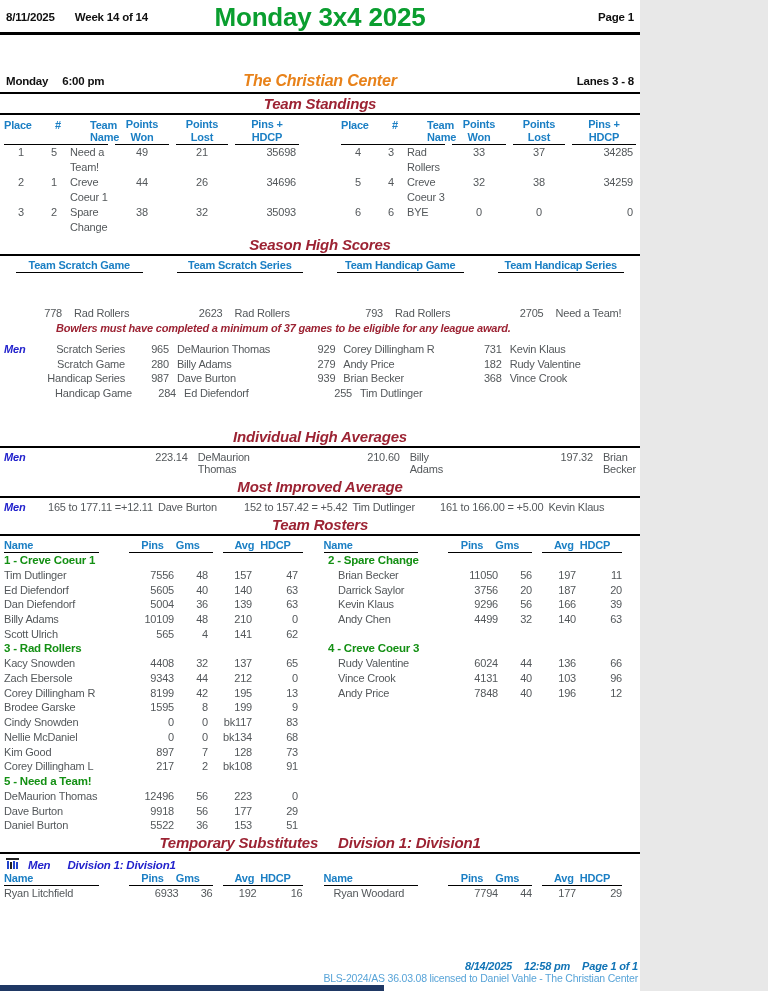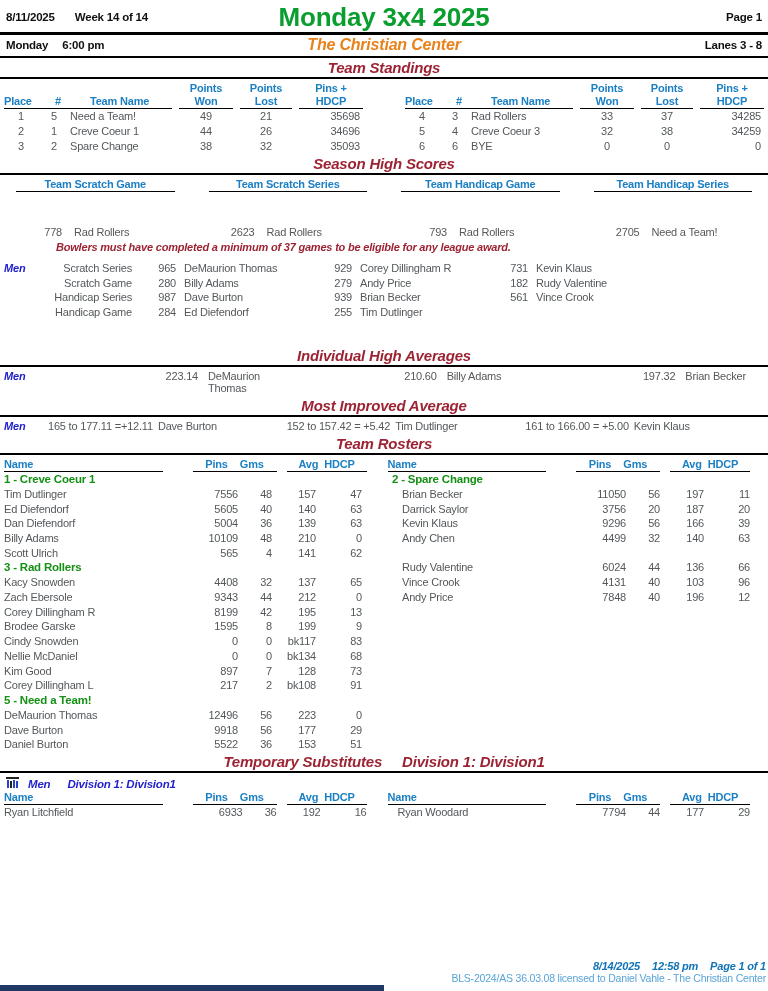--- a/index.html
+++ b/index.html
@@ -1,32 +1,32 @@
 <!DOCTYPE html>
 <html style="--title-green: #0a9e2f; --center-orange: #e8821a; --section-maroon: #9c2333; --header-blue: #1b7fc4; --men-blue: #2222cc; --team-green: #149014; --body-gray: #54585b; --footer-blue: #1073b5; --footer-light-blue: #58a4d8; --bottom-bar-navy: #1f3864;"><head>
 <meta charset="utf-8">
 <style>
   * { margin:0; padding:0; box-sizing:border-box; }
   html,body { background:#e8e8e8; }
   body { width:768px; font-family:"Liberation Sans", sans-serif; }
   .sheet {
-    width:768px; height:991px; background:#fff; overflow:hidden;
+    width:640px; height:991px; background:#fff; overflow:hidden;
     display:flex; flex-direction:column; letter-spacing:-0.2px;
   }
   
   .hdr1 {
     display:grid; grid-template-columns:1fr auto 1fr; align-items:center;
     padding:2px 6px 0; border-bottom:3px solid #000;
   }
   .hdr1 .left { display:flex; gap:20px; font-weight:bold; font-size:11.5px; color:#101010; }
   .hdr1 .big-title { font-weight:bold; font-size:26px; line-height:30px; color:var(--title-green); }
   .hdr1 .right { text-align:right; font-weight:bold; font-size:11.5px; color:#101010; }
   .hdr2 {
     display:grid; grid-template-columns:1fr auto 1fr; align-items:center;
-    padding:1px 6px 2px; border-bottom:2px solid #000;
+    padding:1px 6px 2px; border-bottom:2px solid #000;margin-top:36px;
   }
   .hdr2 .left { display:flex; gap:14px; font-weight:bold; font-size:11.5px; color:#101010; }
   .hdr2 .center { font-weight:bold; font-style:italic; font-size:16px; color:var(--center-orange); }
   .hdr2 .right { text-align:right; font-weight:bold; font-size:11.5px; color:#101010; }
   
   .sec-title {
     text-align:center; font-weight:bold; font-style:italic; font-size:15px; line-height:17px;
     color:var(--section-maroon); border-bottom:2px solid #000; padding:1px 0;
   }
   .sec-inner { display:inline-flex; gap:20px; }
@@ -279,21 +279,21 @@
         <span class="men-cat">Handicap Series</span>
         <span class="men-entry">
           <span class="val">987</span>
           <span class="nm">Dave Burton</span>
         </span>
         <span class="men-entry">
           <span class="val">939</span>
           <span class="nm">Brian Becker</span>
         </span>
         <span class="men-entry">
-          <span class="val">561</span>
+          <span class="val">368</span>
           <span class="nm">Vince Crook</span>
         </span>
       </div>
       <div class="men-row">
         <span class="men-label"></span>
         <span class="men-cat">Handicap Game</span>
         <span class="men-entry">
           <span class="val">284</span>
           <span class="nm">Ed Diefendorf</span>
         </span>
@@ -489,20 +489,21 @@
           </div>
           <div class="r-row">
             <span class="rc-name">Corey Dillingham L</span>
             <span class="rc-pins">217</span>
             <span class="rc-gms">2</span>
             <span class="rc-avg">bk108</span>
             <span class="rc-hdcp">91</span>
           </div>
         </div>
         <div class="b-half right">
+          <div class="team-head">4 - Creve Coeur 3</div>
           <div class="r-row">
             <span class="rc-name">Rudy Valentine</span>
             <span class="rc-pins">6024</span>
             <span class="rc-gms">44</span>
             <span class="rc-avg">136</span>
             <span class="rc-hdcp">66</span>
           </div>
           <div class="r-row">
             <span class="rc-name">Vince Crook</span>
             <span class="rc-pins">4131</span>

